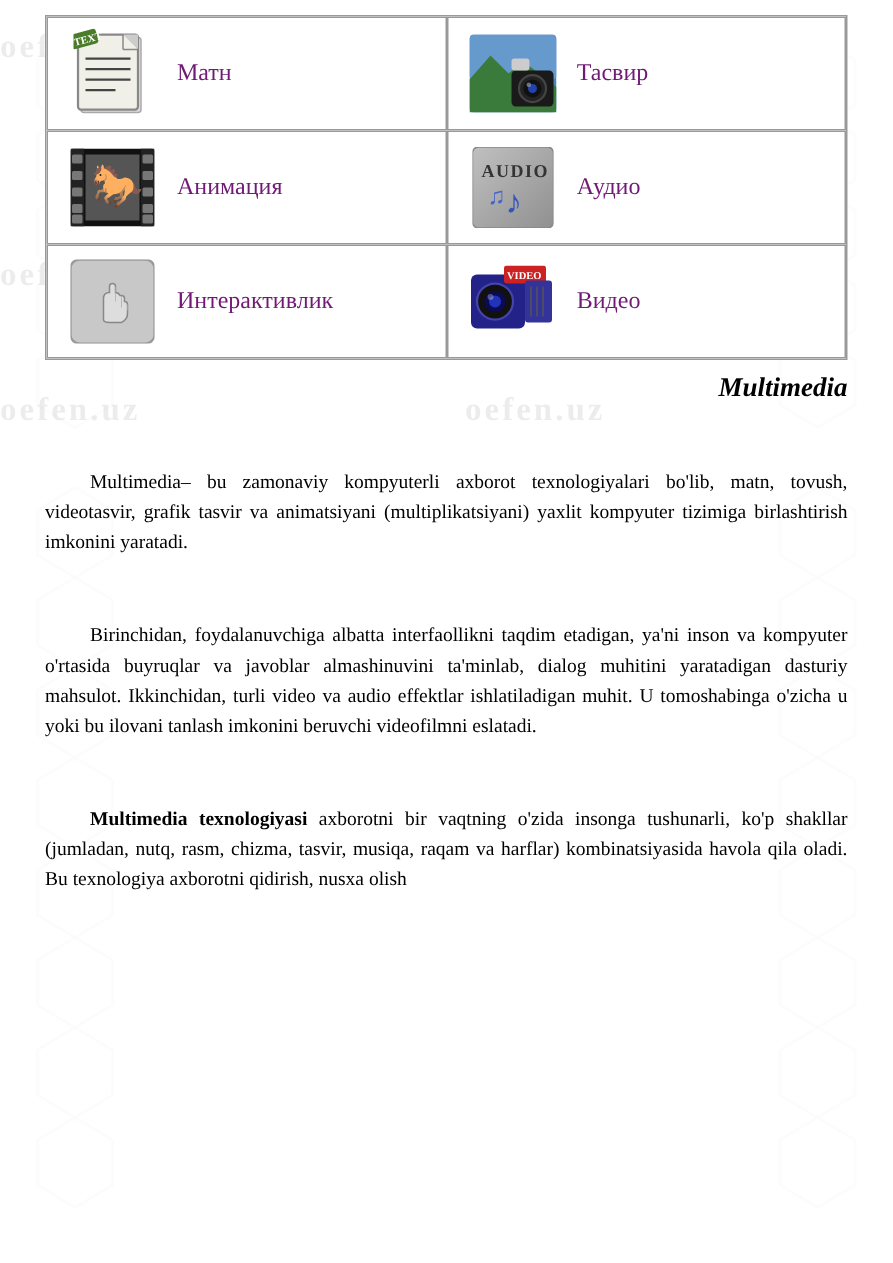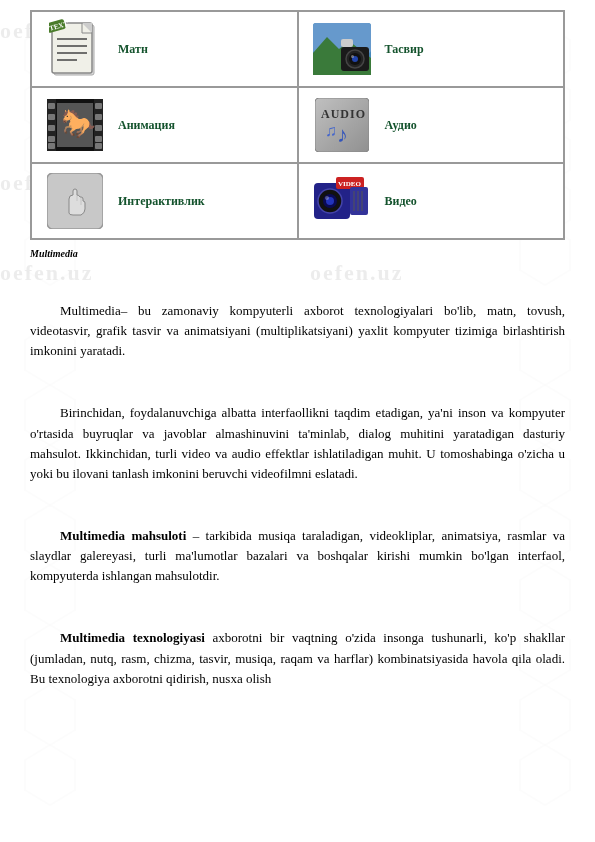--- a/index.html
+++ b/index.html
@@ -43,31 +43,31 @@
       width: 58px;
       height: 58px;
       margin-right: 14px;
       flex-shrink: 0;
       display: flex;
       align-items: center;
       justify-content: center;
     }
 
     .icon-label {
-      font-size: 12px;
-      font-weight: bold;
-      color: #14532d;
+      font-size: 16px;
+      font-weight: normal;
+      color: #701a75;
     }
 
     
     .section-title {
-      text-align: left;
+      text-align: right;
       font-style: italic;
       font-weight: bold;
-      font-size: 10px;
+      font-size: 18px;
       margin: 6px 0 8px 0;
     }
 
     
     .text-content {
       text-align: justify;
       line-height: 1.55;
     }
 
     .text-content p {
@@ -290,20 +290,17 @@
   <div class="section-title">Multimedia</div>
 
   <div class="text-content">
     <p>
       <span>Multimedia– bu zamonaviy kompyuterli axborot texnologiyalari bo'lib, matn, tovush, videotasvir, grafik tasvir va animatsiyani (multiplikatsiyani) yaxlit kompyuter tizimiga birlashtirish imkonini yaratadi.</span>
     </p>
     <p>
       <span>Birinchidan, foydalanuvchiga albatta interfaollikni taqdim etadigan, ya'ni inson va kompyuter o'rtasida buyruqlar va javoblar almashinuvini ta'minlab, dialog muhitini yaratadigan dasturiy mahsulot. Ikkinchidan, turli video va audio effektlar ishlatiladigan muhit. U tomoshabinga o'zicha u yoki bu ilovani tanlash imkonini beruvchi videofilmni eslatadi.</span>
     </p>
     <p>
-      <strong>Multimedia mahsuloti</strong><span> – tarkibida musiqa taraladigan, videokliplar, animatsiya, rasmlar va slaydlar galereyasi, turli ma'lumotlar bazalari va boshqalar kirishi mumkin bo'lgan interfaol, kompyuterda ishlangan mahsulotdir.</span>
-    </p>
-    <p>
       <strong>Multimedia texnologiyasi</strong><span> axborotni bir vaqtning o'zida insonga tushunarli, ko'p shakllar (jumladan, nutq, rasm, chizma, tasvir, musiqa, raqam va harflar) kombinatsiyasida havola qila oladi. Bu texnologiya axborotni qidirish, nusxa olish</span>
     </p>
   </div>
 
 </div>
 
 </body></html>

